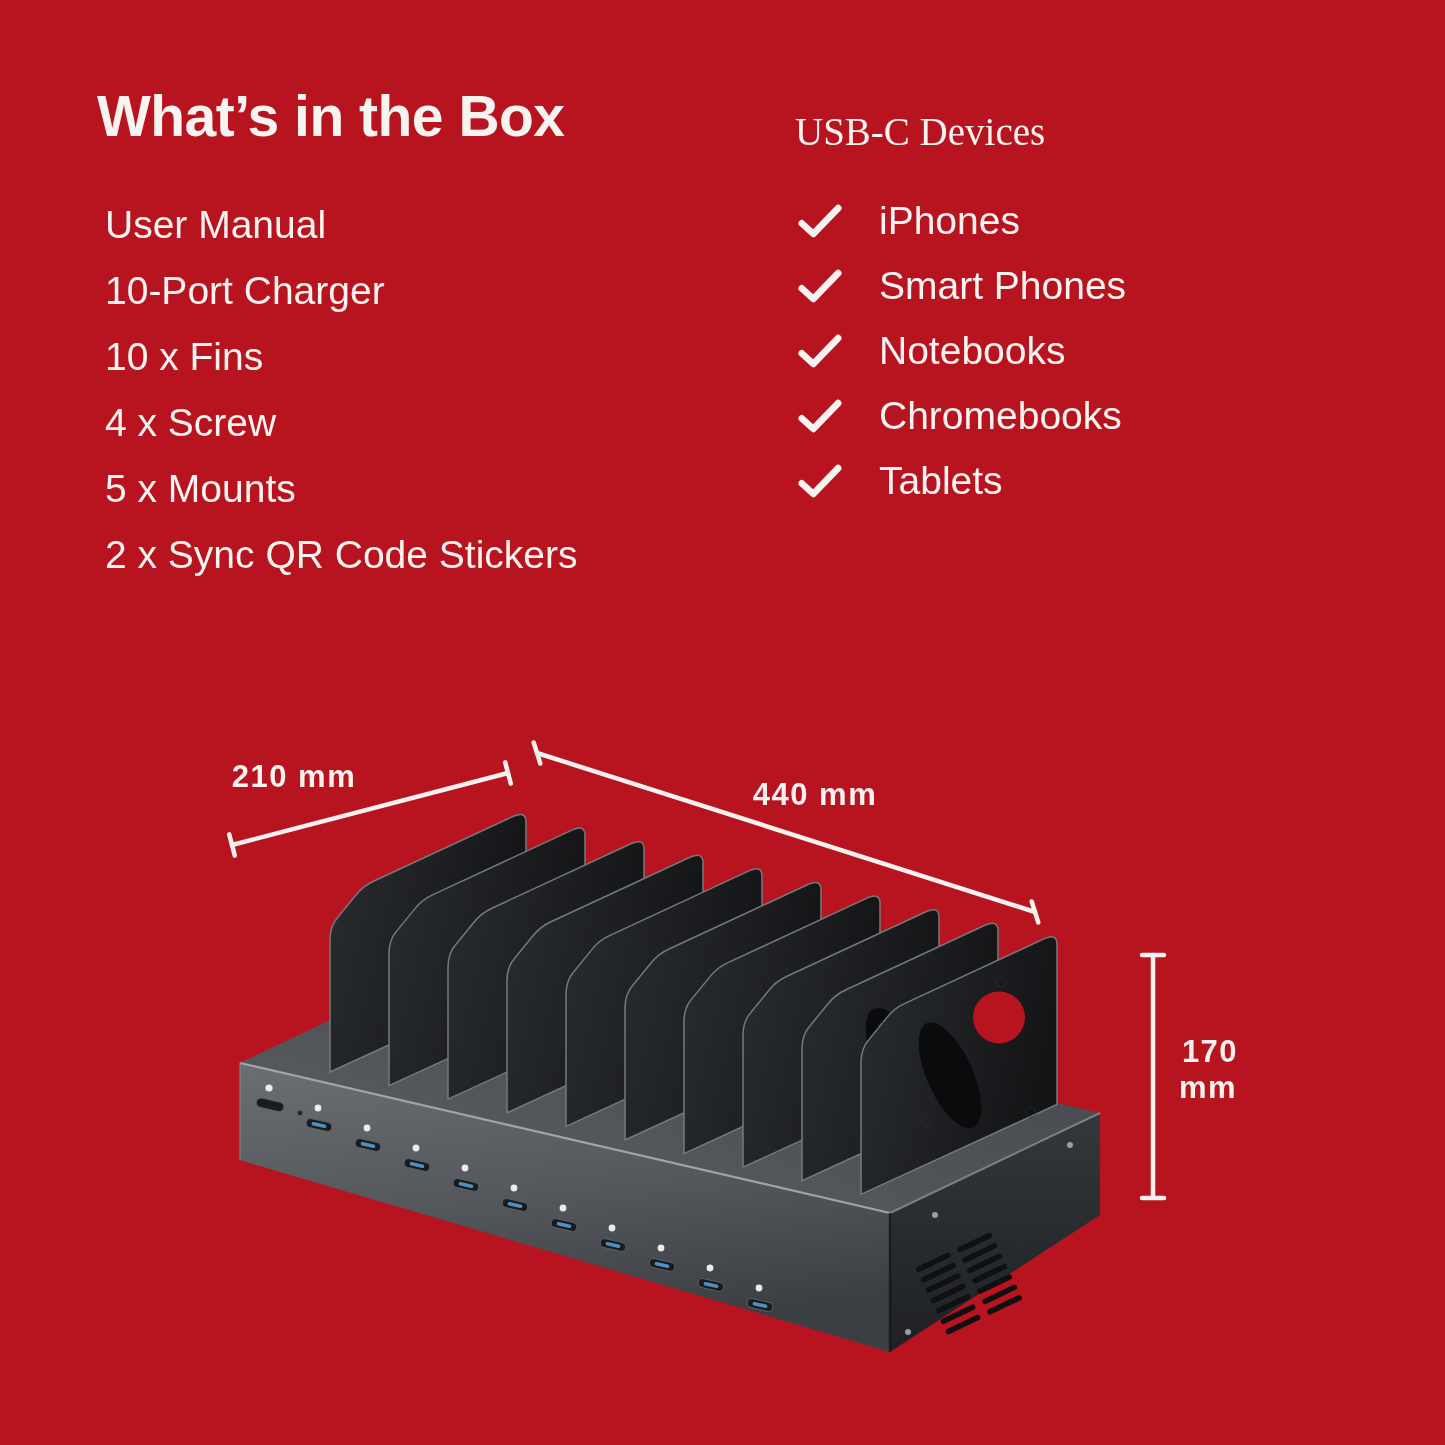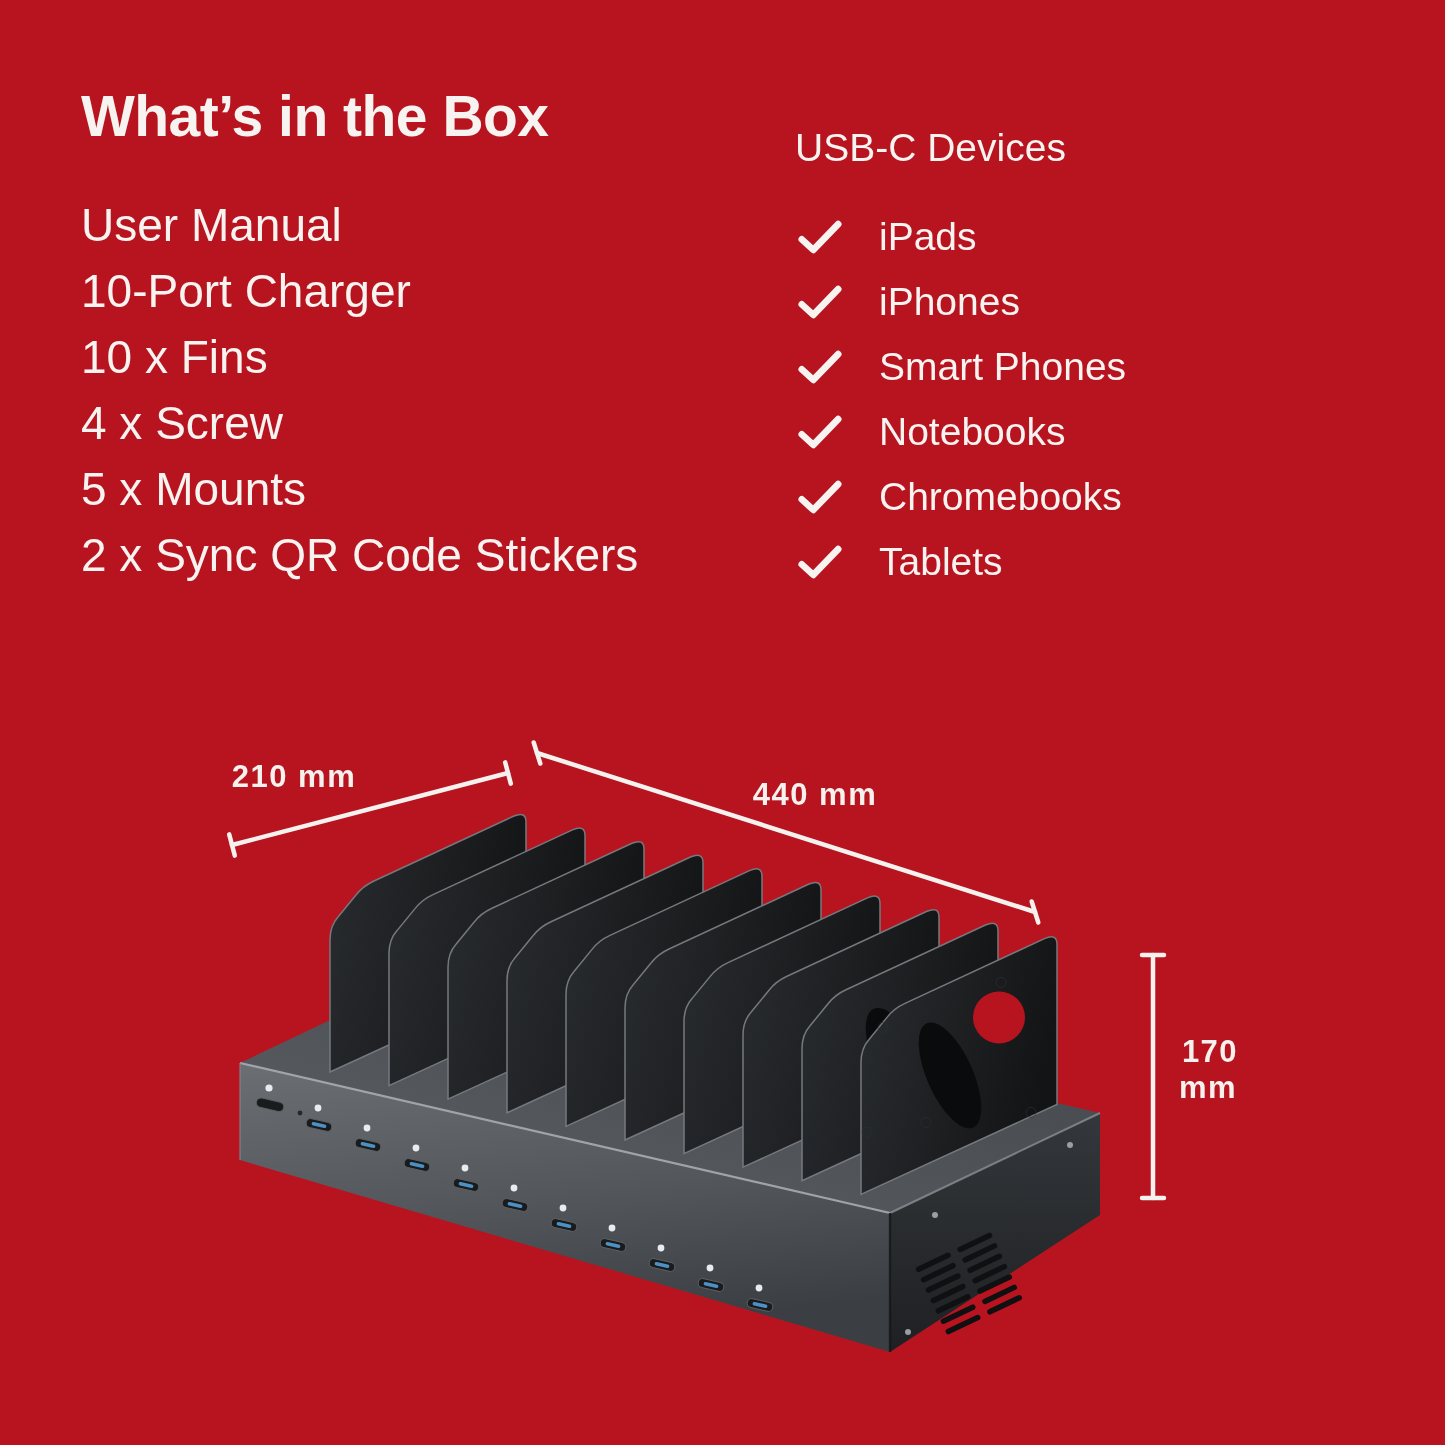--- a/index.html
+++ b/index.html
@@ -10,40 +10,41 @@
   body{background:#7a0d14;}
   .stage{
     position:relative;
     width:1445px;height:1445px;
     background:var(--bg);
     overflow:hidden;
     font-family:"Liberation Sans",sans-serif;
     color:var(--fg);
   }
   .col{position:absolute;top:86px;}
-  .col.left{left:81px;}
+  .col.left{left:97px;}
   .col.right{left:795px;}
   h1{
     margin:0;
     font-size:57px;
     line-height:60px;
     font-weight:bold;
     letter-spacing:-0.5px;
   }
   ul.box-list{
     list-style:none;
-    margin:46px 0 0 0;
+    margin:46px 0 0 8px;
     padding:0;
-    font-size:46px;
+    font-size:39px;
   }
   ul.box-list li{line-height:66px;font-weight:400;}
   .subtitle{
-    margin-top:42px;
+    margin-top:26px;
     font-size:39px;
     line-height:40px;
+    font-family:Liberation Serif, serif;
   }
   .checklist{margin-top:36px;}
   .crow{display:flex;align-items:center;height:65px;}
   .check{width:44px;height:35px;margin-left:3px;flex:0 0 auto;}
   .check polyline{
     fill:none;stroke:var(--fg);
     stroke-width:7;stroke-linecap:round;stroke-linejoin:round;
   }
   .clabel{margin-left:37px;font-size:39px;}
   svg.scene{position:absolute;left:0;top:0;width:1445px;height:1445px;}
@@ -247,26 +248,20 @@
     </ul>
   </div>
 
   <div class="col right">
     <div class="subtitle">USB-C Devices</div>
     <div class="checklist">
       <div class="crow">
         <svg class="check" viewBox="0 0 46 36">
             <polyline points="4,21 16,32 42,5"></polyline>
           </svg>
-        <span class="clabel">iPads</span>
-      </div>
-      <div class="crow">
-        <svg class="check" viewBox="0 0 46 36">
-            <polyline points="4,21 16,32 42,5"></polyline>
-          </svg>
         <span class="clabel">iPhones</span>
       </div>
       <div class="crow">
         <svg class="check" viewBox="0 0 46 36">
             <polyline points="4,21 16,32 42,5"></polyline>
           </svg>
         <span class="clabel">Smart Phones</span>
       </div>
       <div class="crow">
         <svg class="check" viewBox="0 0 46 36">

